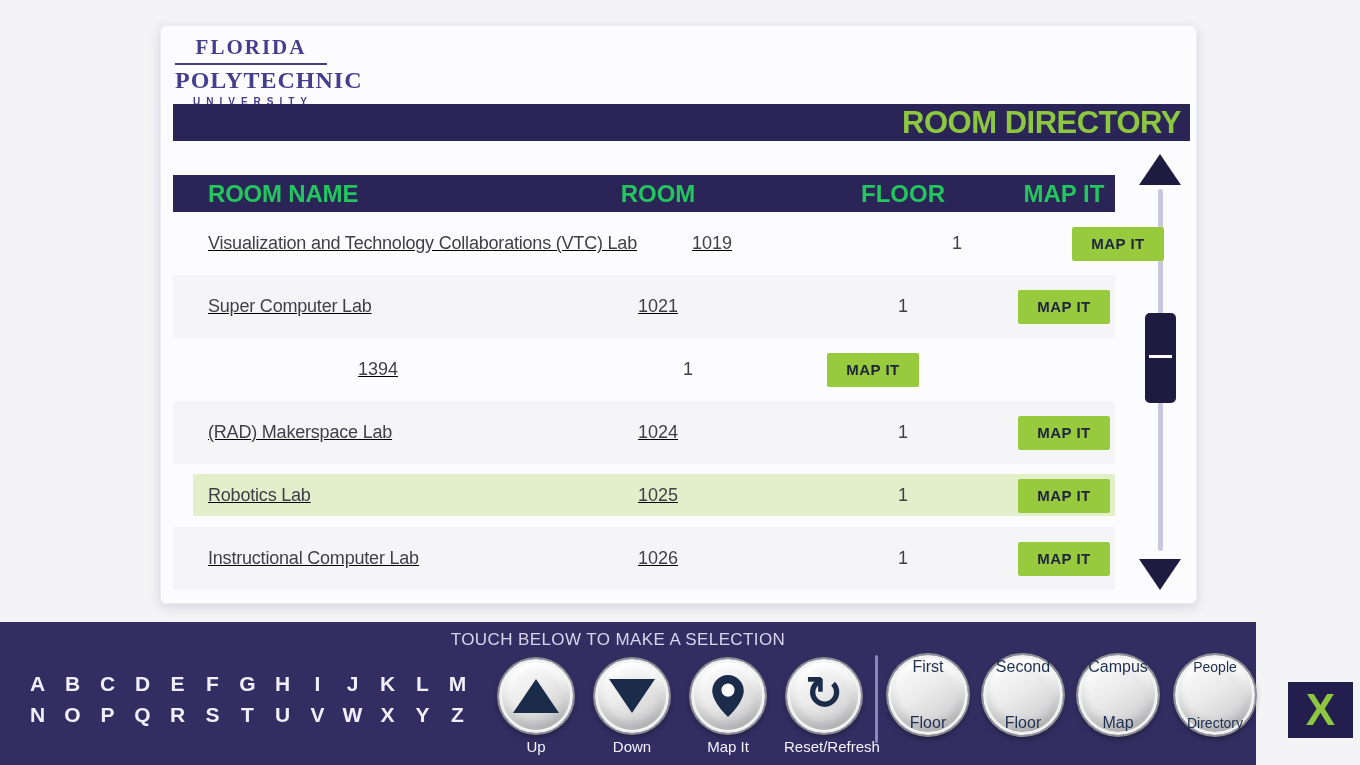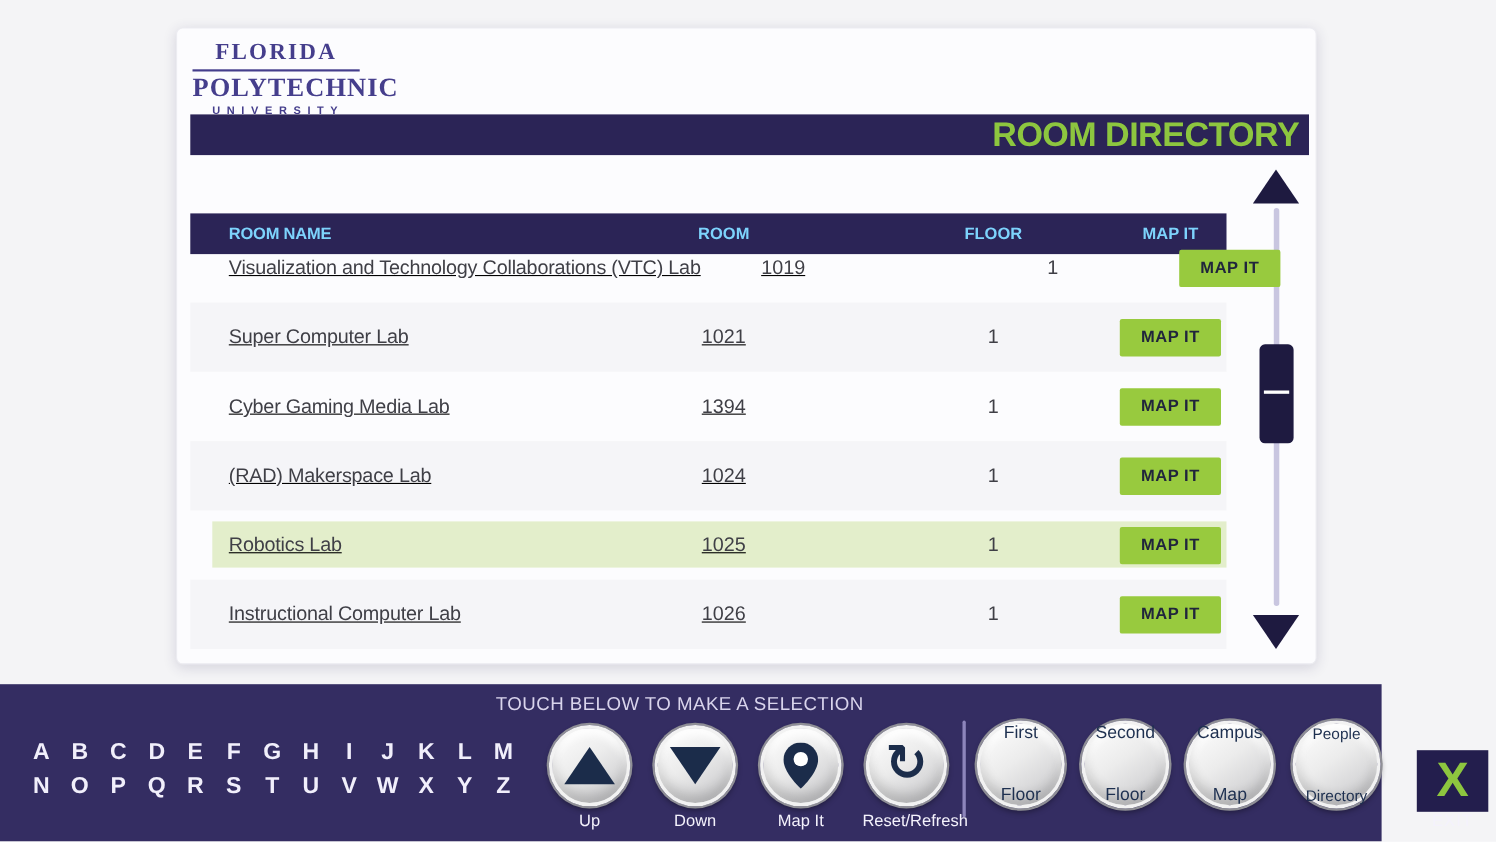--- a/index.html
+++ b/index.html
@@ -20,21 +20,21 @@
   .logo-l3 { font-size:10px; font-weight:700; letter-spacing:6px; margin-top:2px; margin-left:4px; }
 
   
   .title-bar { position:absolute; left:12px; top:78px; width:1017px; height:37px; background:#2b2456;
                display:flex; align-items:center; justify-content:flex-end; padding-right:9px; }
   .title-bar span { color:#8dc63f; font-size:31px; font-weight:700; letter-spacing:-.5px; line-height:1; }
 
   
   .grid-cols { display:grid; grid-template-columns:1fr 150px 280px 102px; align-items:center; }
   .thead { position:absolute; left:12px; top:149px; width:942px; height:37px; background:#2b2456;
-           color:#7dd3fc; font-size:15px; font-weight:700;margin-top:19px; }
+           color:#22c55e; font-size:24px; font-weight:700; }
   .rows  { position:absolute; left:12px; top:186px; width:942px;text-decoration:underline; }
   .trow  { position:relative; height:63px; font-size:18px; color:#3f3f46; }
   .trow:nth-child(even) { background:#f5f5f8; }
   .trow.hl::before { content:""; position:absolute; left:20px; right:0; top:10px; bottom:11px; background:#e3eecb; }
   .trow > div { position:relative; z-index:1; }
   .c-name  { padding-left:35px; white-space:nowrap; letter-spacing:-.2px; }
   .c-room  { text-align:center; }
   .c-floor { text-align:center; }
   .c-floor span { display:inline-block; transform:translateX(30px); }
   .c-map   { text-align:center; }
@@ -137,21 +137,20 @@
       </div>
 
       <div class="trow grid-cols">
         <div class="c-name">Super Computer Lab</div>
         <div class="c-room">1021</div>
         <div class="c-floor"><span>1</span></div>
         <div class="c-map"><button class="mapbtn">MAP IT</button></div>
       </div>
 
       <div class="trow grid-cols">
-        <div class="c-name">Cyber Gaming Media Lab</div>
         <div class="c-room">1394</div>
         <div class="c-floor"><span>1</span></div>
         <div class="c-map"><button class="mapbtn">MAP IT</button></div>
       </div>
 
       <div class="trow grid-cols">
         <div class="c-name">(RAD) Makerspace Lab</div>
         <div class="c-room">1024</div>
         <div class="c-floor"><span>1</span></div>
         <div class="c-map"><button class="mapbtn">MAP IT</button></div>

